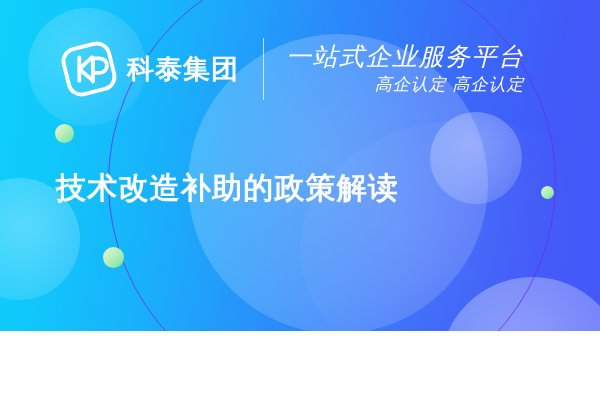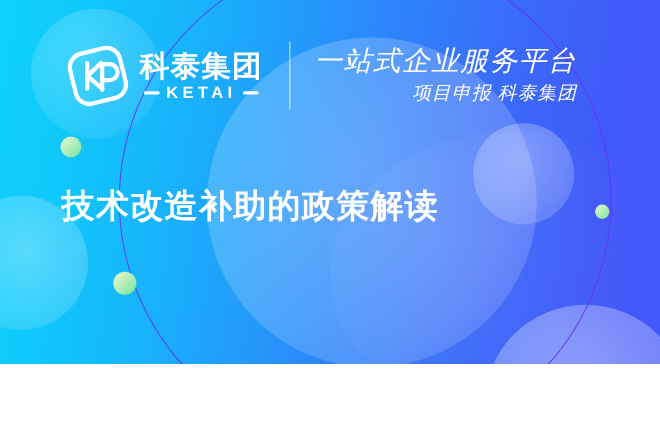--- a/index.html
+++ b/index.html
@@ -243,32 +243,27 @@
           <path d="M35 20 L22 32 L36 44"></path>
         </g>
         <g fill="none" stroke="#ffffff" stroke-width="4" stroke-linecap="round" stroke-linejoin="round">
           <path d="M36 21 L36 45"></path>
           <path d="M36 21 L43 21 A7.5 7.5 0 0 1 43 36 L36 36"></path>
         </g>
       </svg>
 
       <div class="logo-words">
         <div class="logo-cn">科泰集团</div>
-        <div class="logo-en-row">
-          <span class="rule"></span>
-          <span class="logo-en">KETAI</span>
-          <span class="rule"></span>
-        </div>
       </div>
     </div>
 
     <div class="divider"></div>
 
     <div class="tagline">
       <div class="tagline-main">一站式企业服务平台</div>
-      <div class="tagline-sub">项目申报 科泰集团</div>
+      <div class="tagline-sub">高企认定 高企认定</div>
     </div>
 
   </div>
 
   <div class="title">技术改造补助的政策解读</div>
 
 </div>
 
 </body></html>

